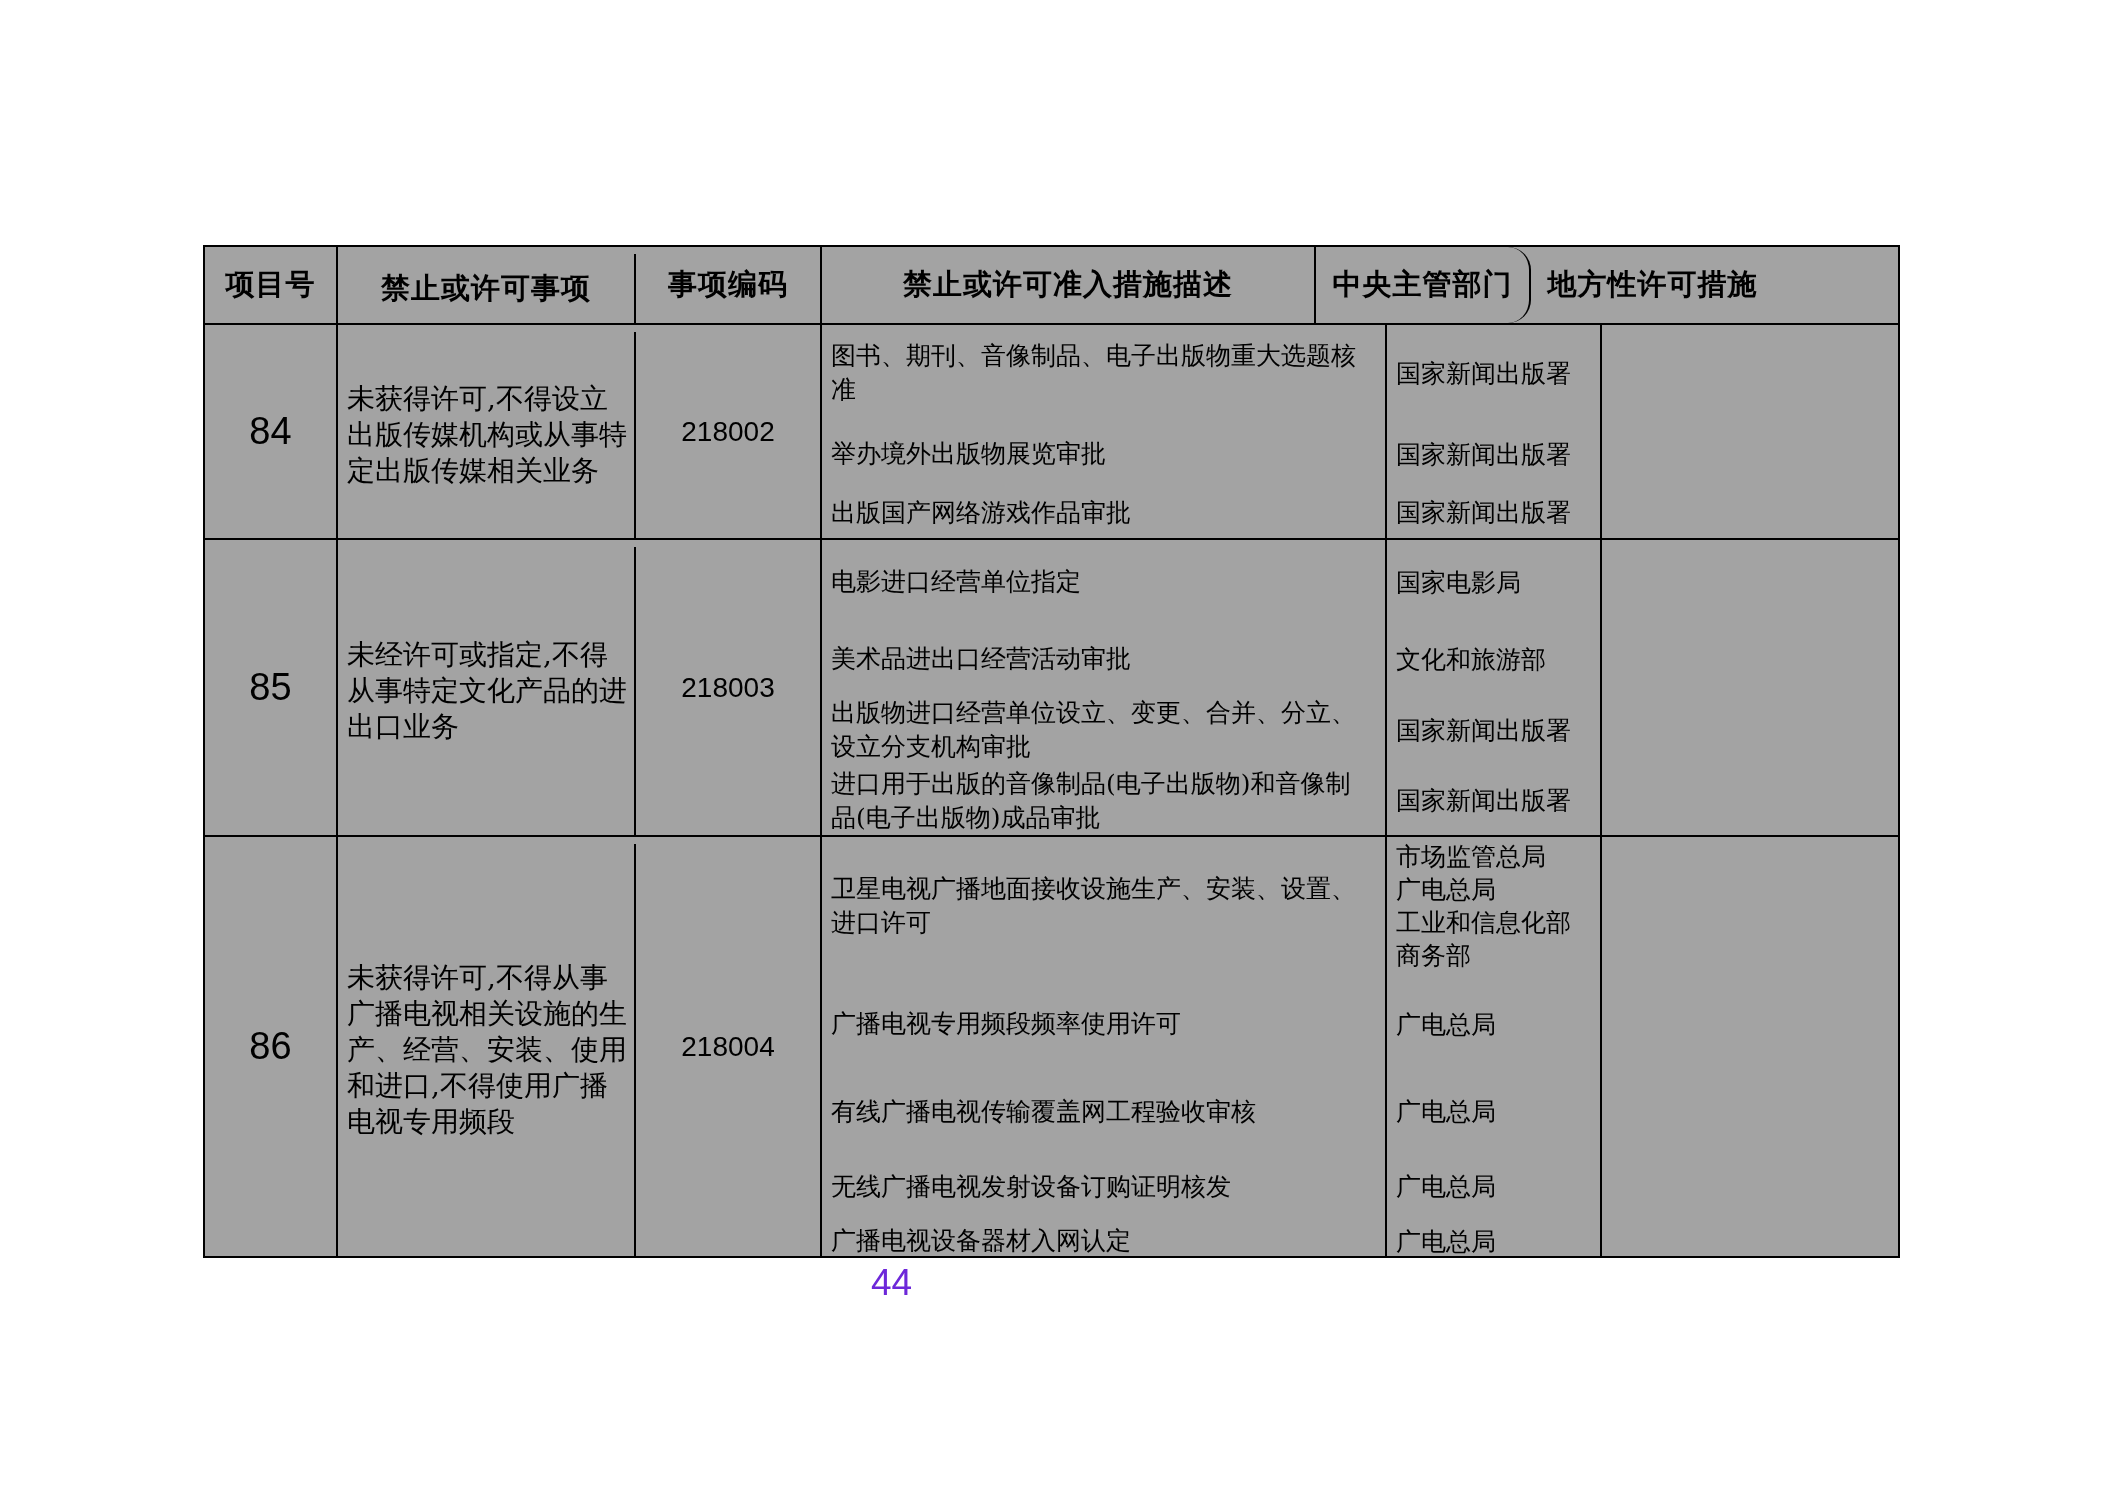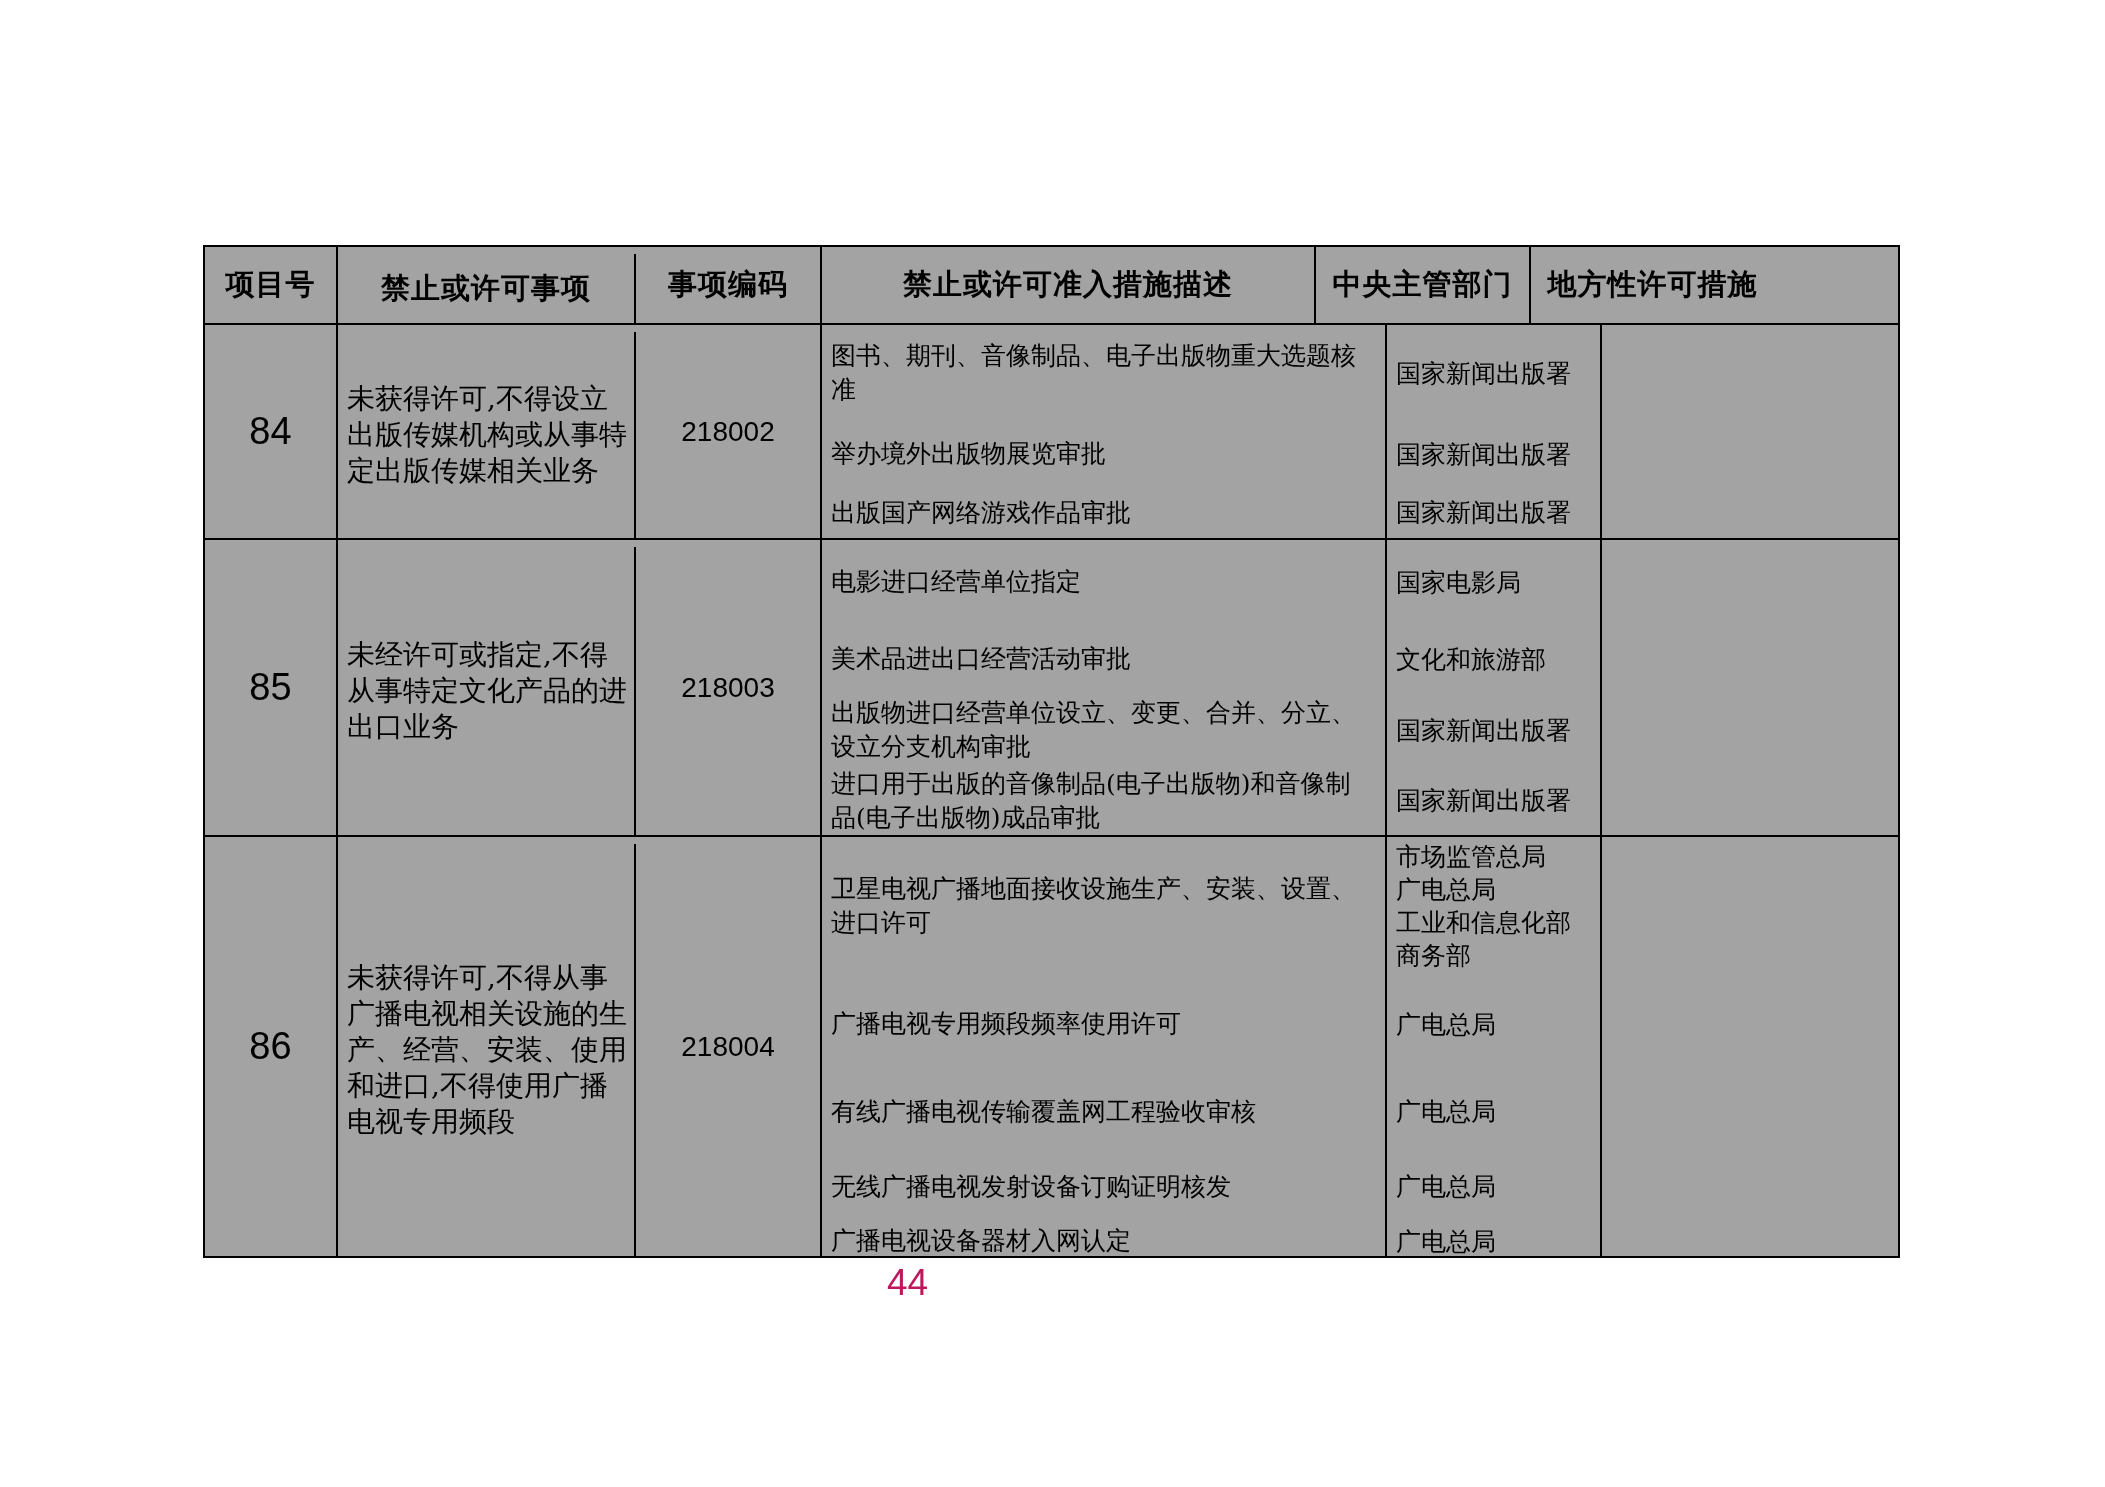--- a/index.html
+++ b/index.html
@@ -14,42 +14,42 @@
   }
   .hrow { display:flex; height:78px; border-bottom:2px solid #000; }
   .hcell {
     display:flex; align-items:center; justify-content:center;
     font-weight:700; font-size:29px; border-right:2px solid #000;
     letter-spacing:1px; white-space:nowrap;
   }
   .trow { display:flex; border-bottom:2px solid #000; }
   .trow:last-child { border-bottom:none; }
   .w-no { width:133px; } .w-matter { width:298px;margin-top:7px; } .w-code { width:186px; }
-  .w-meas { width:494px; } .w-dept { width:215px; } .w-local { width:243px; border-right:none; }
+  .w-meas { width:494px; } .w-dept { width:215px;border-radius:23px; } .w-local { width:243px; border-right:none; }
   .cell { border-right:2px solid #000; display:flex; align-items:center; }
   .c-no { justify-content:center; font-family:"Liberation Sans","DejaVu Sans",sans-serif; font-size:38px; }
   .c-matter { padding:0 2px 0 9px; font-size:28px; line-height:36px; word-break:break-all; text-align:left; }
   .c-code { justify-content:center; font-family:"Liberation Sans","DejaVu Sans",sans-serif; font-size:28px; }
   .c-local { border-right:none; }
   .mgrid { width:780px; display:grid; grid-template-columns:565px 215px; overflow:hidden; }
   .mgrid-r0 { grid-template-rows:96px 66px 1fr; }
   .mgrid-r1 { grid-template-rows:84px 70px 72px 1fr; }
   .mgrid-r2 { grid-template-rows:137px 100px 75px 75px 1fr; }
   .m-desc {
     border-right:2px solid #000; display:flex; align-items:center;
     padding:0 10px 0 9px; font-size:25px; line-height:34px; word-break:break-all;
   }
   .m-dept {
     border-right:2px solid #000; display:flex; align-items:center;
     padding:0 12px 0 9px; font-size:25px; line-height:33px;
   }
   .m-dept span { white-space:pre-line; }
   .page-num {
     position:absolute; left:0; top:1262px; width:1783px; text-align:center;
-    font-family:"Liberation Sans","DejaVu Sans",sans-serif; font-size:37px; color:#be185d;margin-left:16px;
+    font-family:"Liberation Sans","DejaVu Sans",sans-serif; font-size:37px; color:#6d28d9;
   }
 </style>
 </head>
 <body>
 
 <div class="page">
 
   <div class="neg-table">
 
     <div class="hrow">

